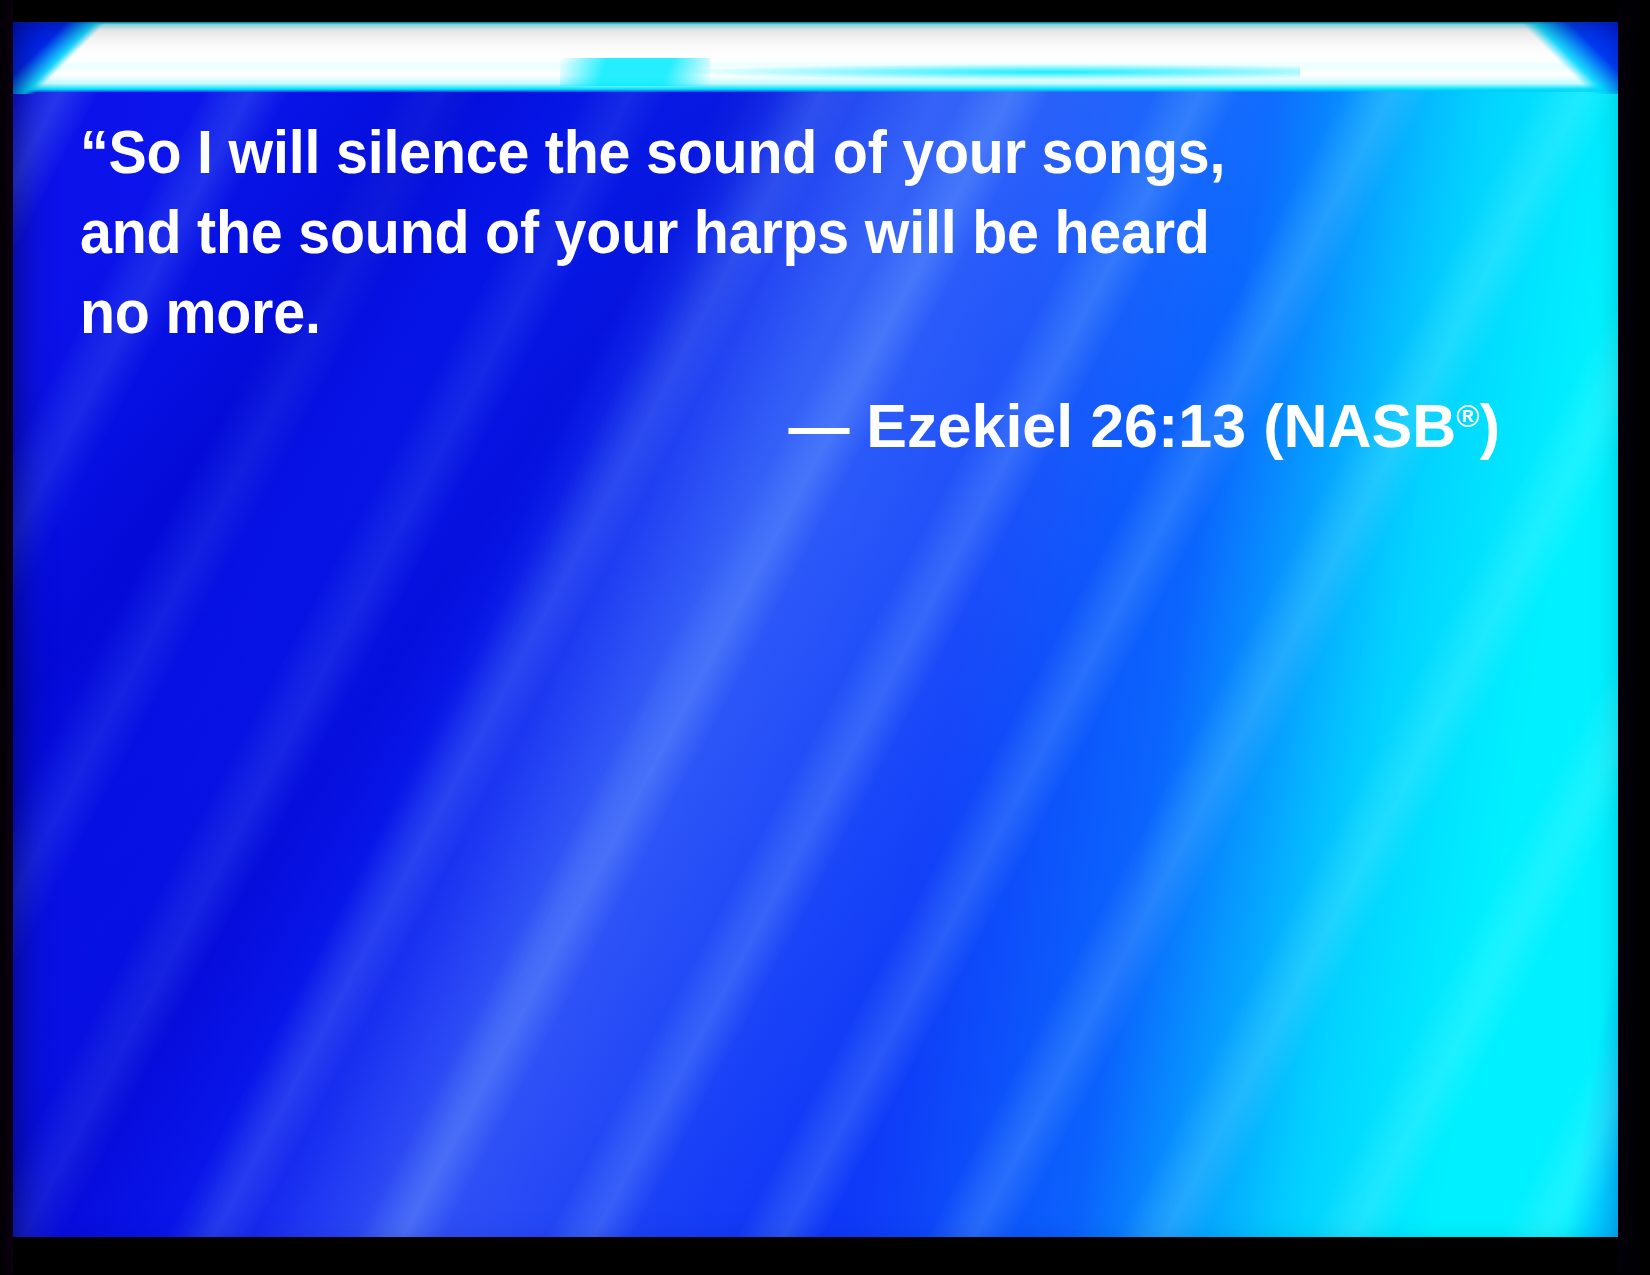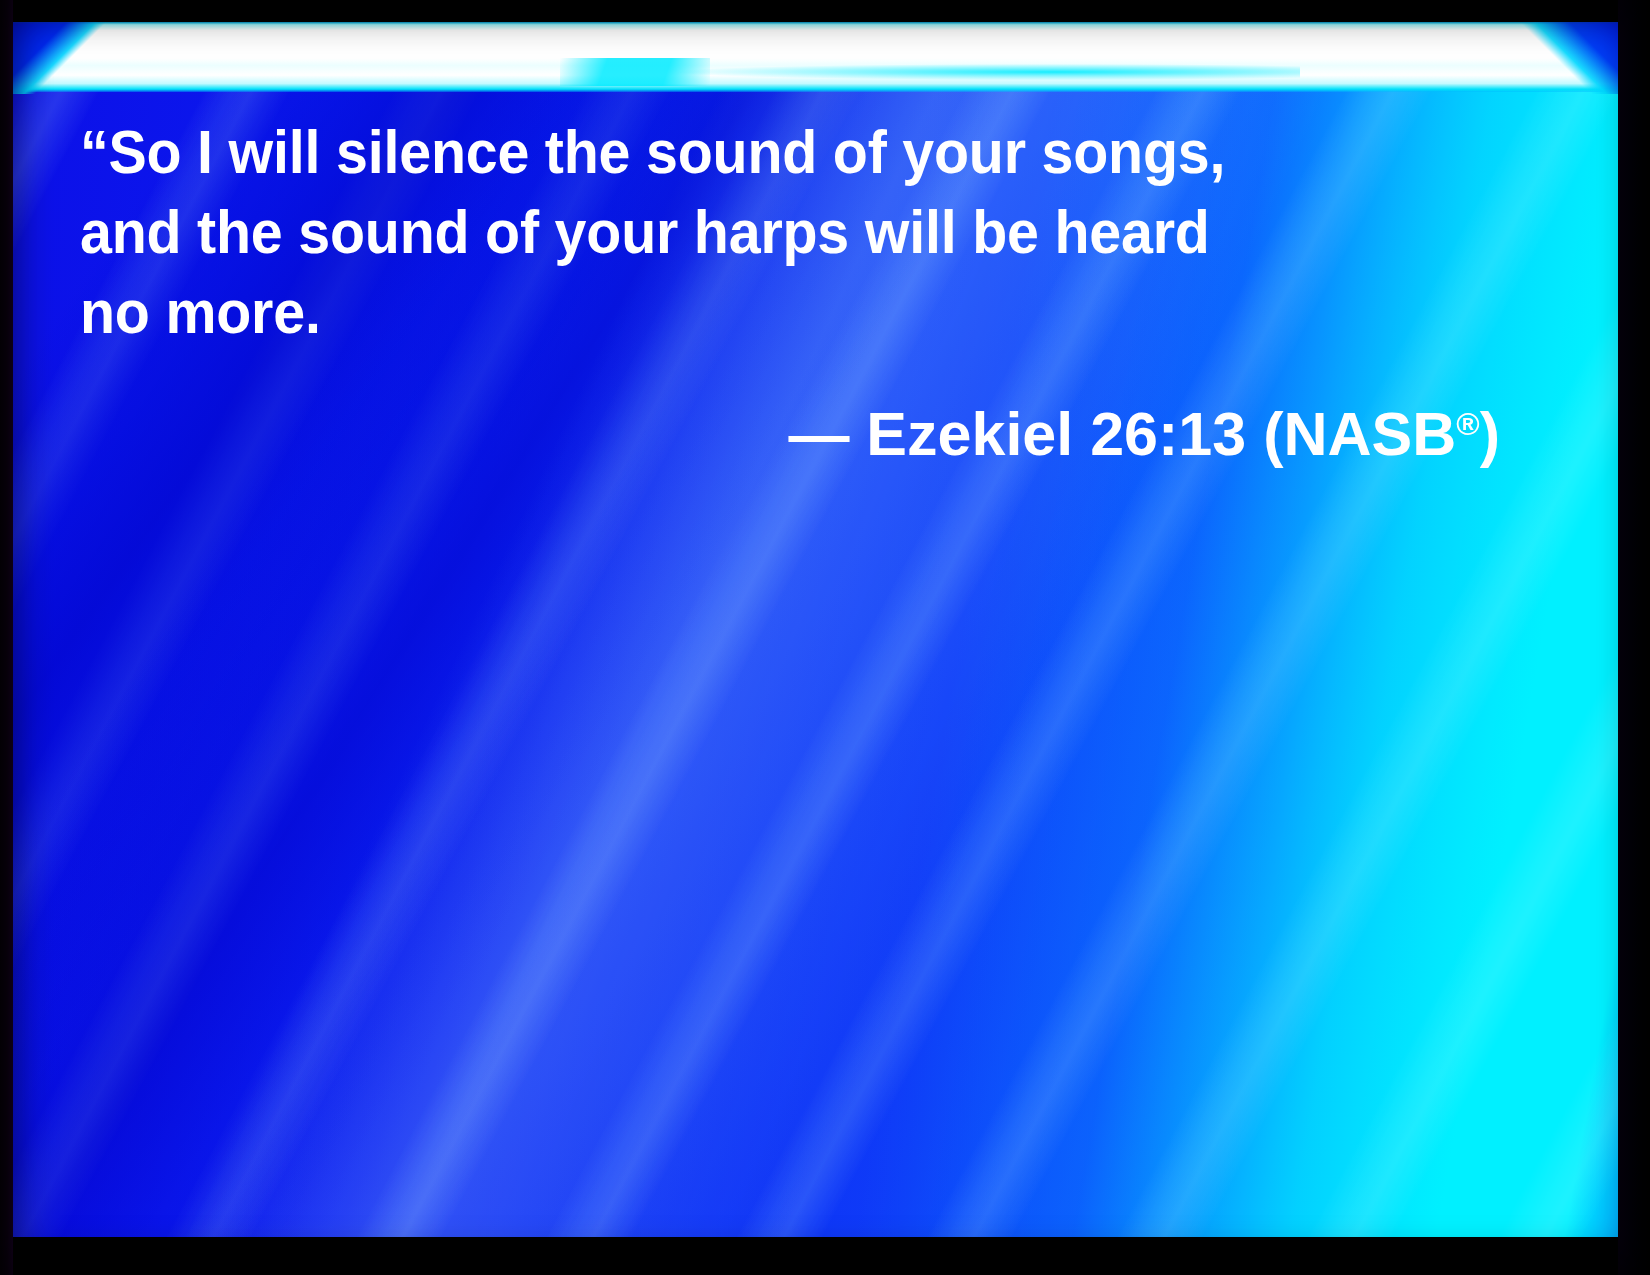--- a/index.html
+++ b/index.html
@@ -196,21 +196,21 @@
     font-size: 61px;
     line-height: 80px;
     letter-spacing: -0.2px;
     white-space: nowrap;
     transform: scaleX(0.94);
     transform-origin: left center;
   }
   #attribution {
     position: absolute;
     left: 80px;
-    top: 384px;
+    top: 376px;
     width: 1420px;
     text-align: right;
     color: #ffffff;
     font-family: "Liberation Sans", sans-serif;
     font-weight: bold;
     font-size: 61px;
     line-height: 80px;
     white-space: nowrap;
   }
   #attribution .reg {

